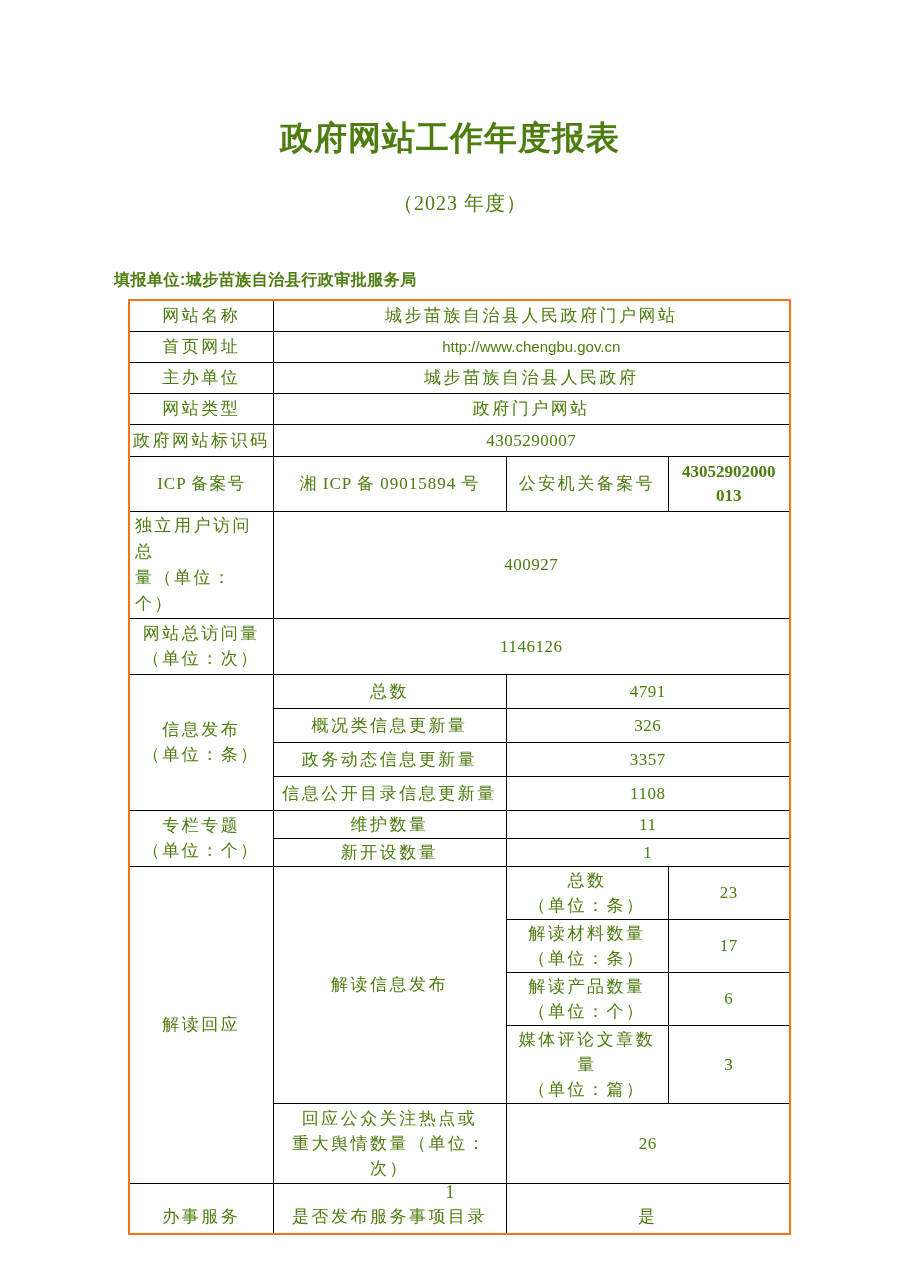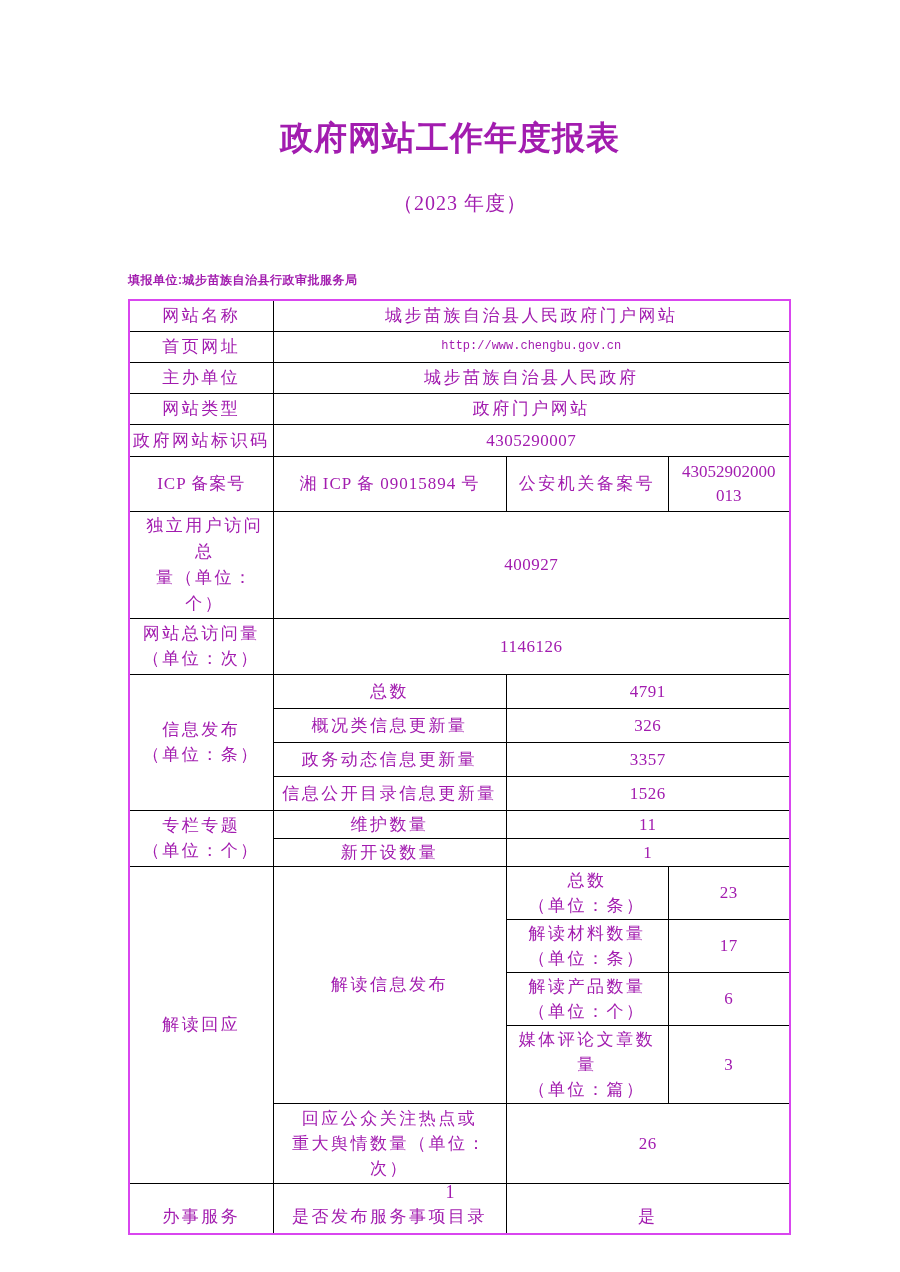--- a/index.html
+++ b/index.html
@@ -1,21 +1,21 @@
 <!DOCTYPE html>
 <html><head>
 <meta charset="utf-8">
 <style>
   html, body { margin: 0; padding: 0; background: #ffffff; }
   .page {
     position: relative;
     width: 900px;
     height: 1272px;
     background: #ffffff;
-    color: #a21caf;
+    color: #4d7c0f;
     font-family: "Liberation Serif", "DejaVu Serif", serif;
     overflow: hidden;
   }
   .doc-title {
     position: absolute;
     top: 118px; left: 0; width: 100%;
     text-align: center;
     font-family: "Liberation Sans", "DejaVu Sans", sans-serif;
     font-weight: bold;
     font-size: 33px;
@@ -26,34 +26,34 @@
     position: absolute;
     top: 190px; left: 0; width: 100%;
     text-align: center;
     font-size: 20px;
     line-height: 26px;
     letter-spacing: 1px;
     padding-left: 10px;
   }
   .reporting-unit {
     position: absolute;
-    top: 268px; left: 128px;
+    top: 268px; left: 114px;
     font-family: "Liberation Sans", "DejaVu Sans", sans-serif;
     font-weight: bold;
-    font-size: 12px;
+    font-size: 16px;
     line-height: 24px;
     letter-spacing: 0.5px;
   }
   table.report {
     position: absolute;
     top: 299px; left: 128px;
     width: 661px;
     border-collapse: collapse;
     table-layout: fixed;
-    border: 2px solid #d946ef;
+    border: 2px solid #f97316;
   }
   .col1 { width: 144px; }
   .col2 { width: 233px; }
   .col3 { width: 162px; }
   .col4 { width: 122px; }
   td {
     border: 1px solid #000000;
     text-align: center;
     vertical-align: middle;
     font-size: 17px;
@@ -61,32 +61,33 @@
     letter-spacing: 2.5px;
     padding: 1px 3px;
     overflow: hidden;
   }
   .line { display: block; }
   .r31 { height: 31px; } .r32 { height: 32px; } .r55 { height: 55px; }
   .r52 { height: 52px; } .r56 { height: 56px; } .r34 { height: 34px; }
   .r28 { height: 28px; } .r50 { height: 50px; } .r80 { height: 80px; }
   .r51 { height: 51px; }
   td.mono {
-    font-family: Liberation Mono, monospace;
-    letter-spacing: 0; font-size: 12px;
+    font-family: Liberation Sans, sans-serif;
+    letter-spacing: 0; font-size: 15px;
   }
   td.num { letter-spacing: 0.5px; }
   td.mixed { letter-spacing: 1px; }
   td.sec-val {
     letter-spacing: 0;
     padding: 1px 10px;
     word-break: break-all;
     line-height: 24px;
-  }
-  td.visitors-label { text-align: center; padding-left: 12px; padding-right: 5px; line-height: 26px; }
+    font-weight: bold;
+  }
+  td.visitors-label { text-align: left; padding-left: 5px; padding-right: 5px; line-height: 26px; }
   td.two-line { line-height: 25px; margin-top: 26px; }
   td.three-line { line-height: 25px; margin-left: 27px; }
   tr.last-row td { vertical-align: top; padding-top: 21px; }
   tr.last-row td.office-cell { vertical-align: bottom; padding-bottom: 5px; padding-top: 1px; }
   .page-number {
     position: absolute;
     top: 1182px; left: 0; width: 100%;
     text-align: center;
     font-size: 18px;
   }
@@ -159,21 +160,21 @@
       <tr class="r34">
         <td>概况类信息更新量</td>
         <td colspan="2" class="num">326</td>
       </tr>
       <tr class="r34">
         <td>政务动态信息更新量</td>
         <td colspan="2" class="num">3357</td>
       </tr>
       <tr class="r34">
         <td>信息公开目录信息更新量</td>
-        <td colspan="2" class="num">1526</td>
+        <td colspan="2" class="num">1108</td>
       </tr>
       <tr class="r28">
         <td rowspan="2" class="two-line">
           <span class="line">专栏专题</span>
           <span class="line">（单位：个）</span>
         </td>
         <td>维护数量</td>
         <td colspan="2" class="num">11</td>
       </tr>
       <tr class="r28">

